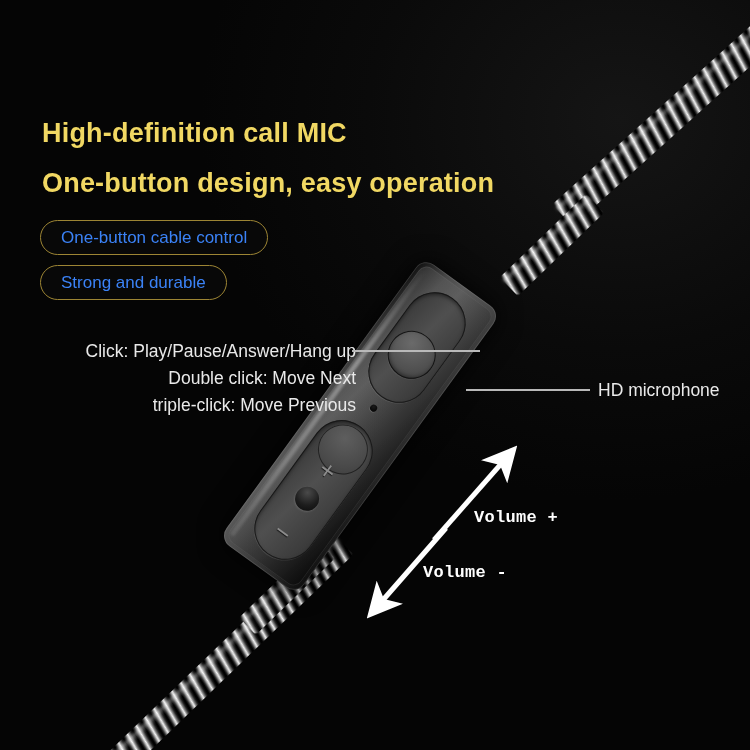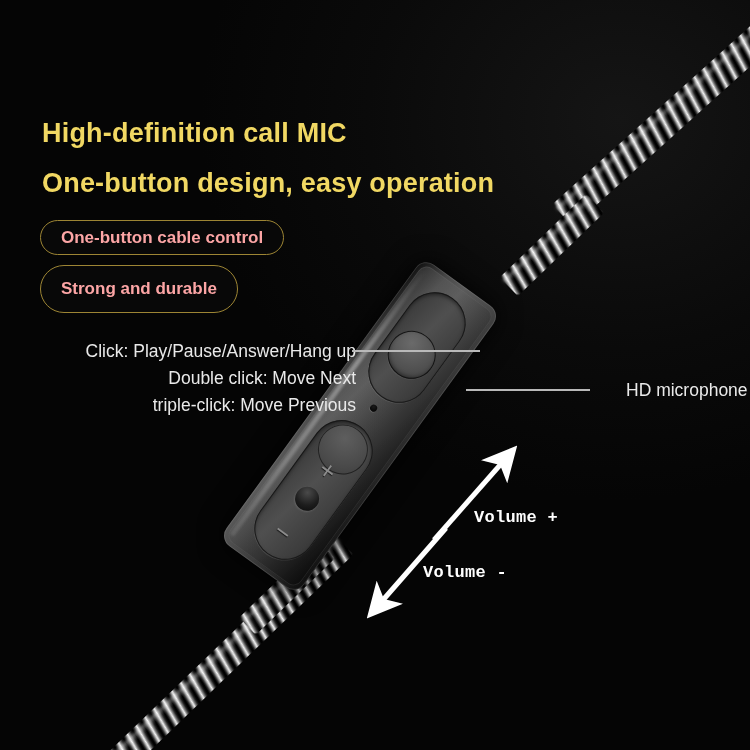--- a/index.html
+++ b/index.html
@@ -146,51 +146,51 @@
   
   #headline {
     position:absolute; left:42px; top:108px;
     color:#f1d863;
     font-size:27px; font-weight:bold; line-height:50px;
     letter-spacing:0.2px;
     white-space:pre-line;
   }
   .badge {
     position:absolute;
-    color:#fca5a5;
+    color:#3b82f6;
     border:1.5px solid #9d8534;
     border-radius:999px;
     background:#080808;
-    font-size:17px; font-weight:bold;
+    font-size:17px; font-weight:normal;
     display:flex; align-items:center;
     padding:0 20px;
   }
   #badge1 { left:40px; top:220px; height:35px; }
-  #badge2 { left:40px; top:265px; height:48px; }
+  #badge2 { left:40px; top:265px; height:35px; }
 
   #clickinfo {
     position:absolute; left:26px; top:338px;
     width:330px;
     color:#e9e9e9;
     font-size:17.5px; line-height:27px;
     text-align:right;
     white-space:pre-line;
   }
 
   .lead-line {
     position:absolute;
     height:1.5px;
     background:#b9b9b9;
   }
   #lead-click { left:352px; top:350px; width:128px; }
   #lead-mic   { left:466px; top:389px; width:124px; }
 
   #hdmic {
     position:absolute; left:598px; top:380px;
-    color:#eaeaea; font-size:17.5px;margin-left:28px;
+    color:#eaeaea; font-size:17.5px;
   }
 
   .vol-label {
     position:absolute;
     color:#ffffff;
     font-size:17px; font-weight:bold;
     letter-spacing:0.3px;
     font-family:Liberation Mono, monospace;
   }
   #vol-plus  { left:474px; top:508px; }

